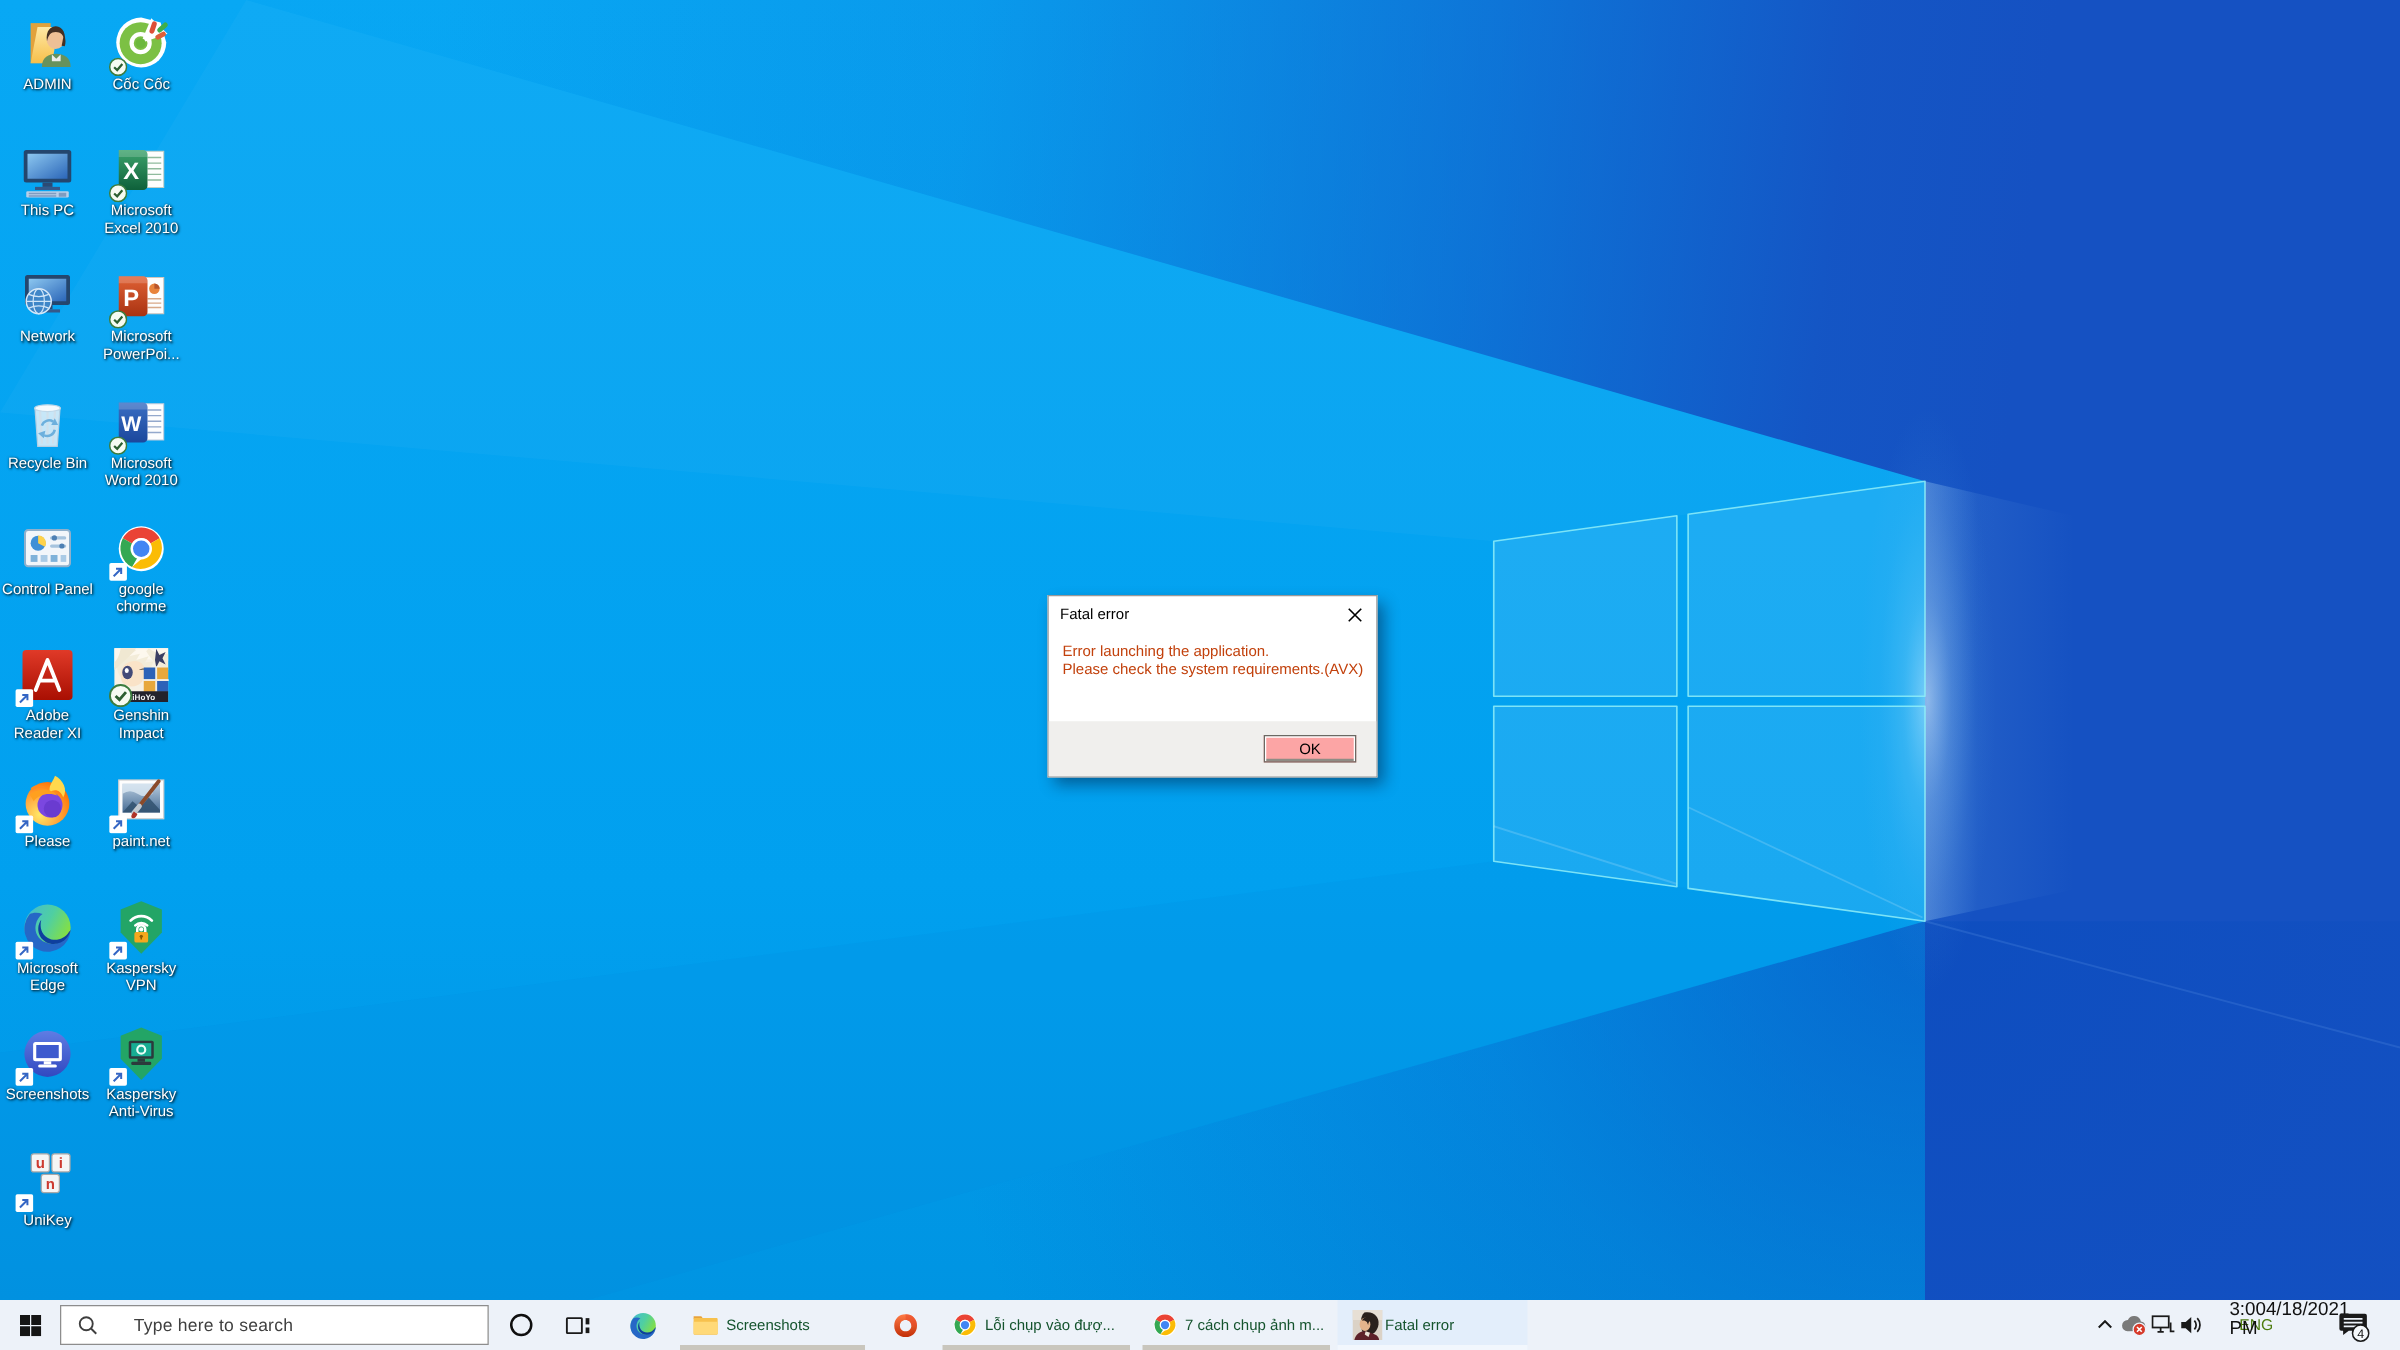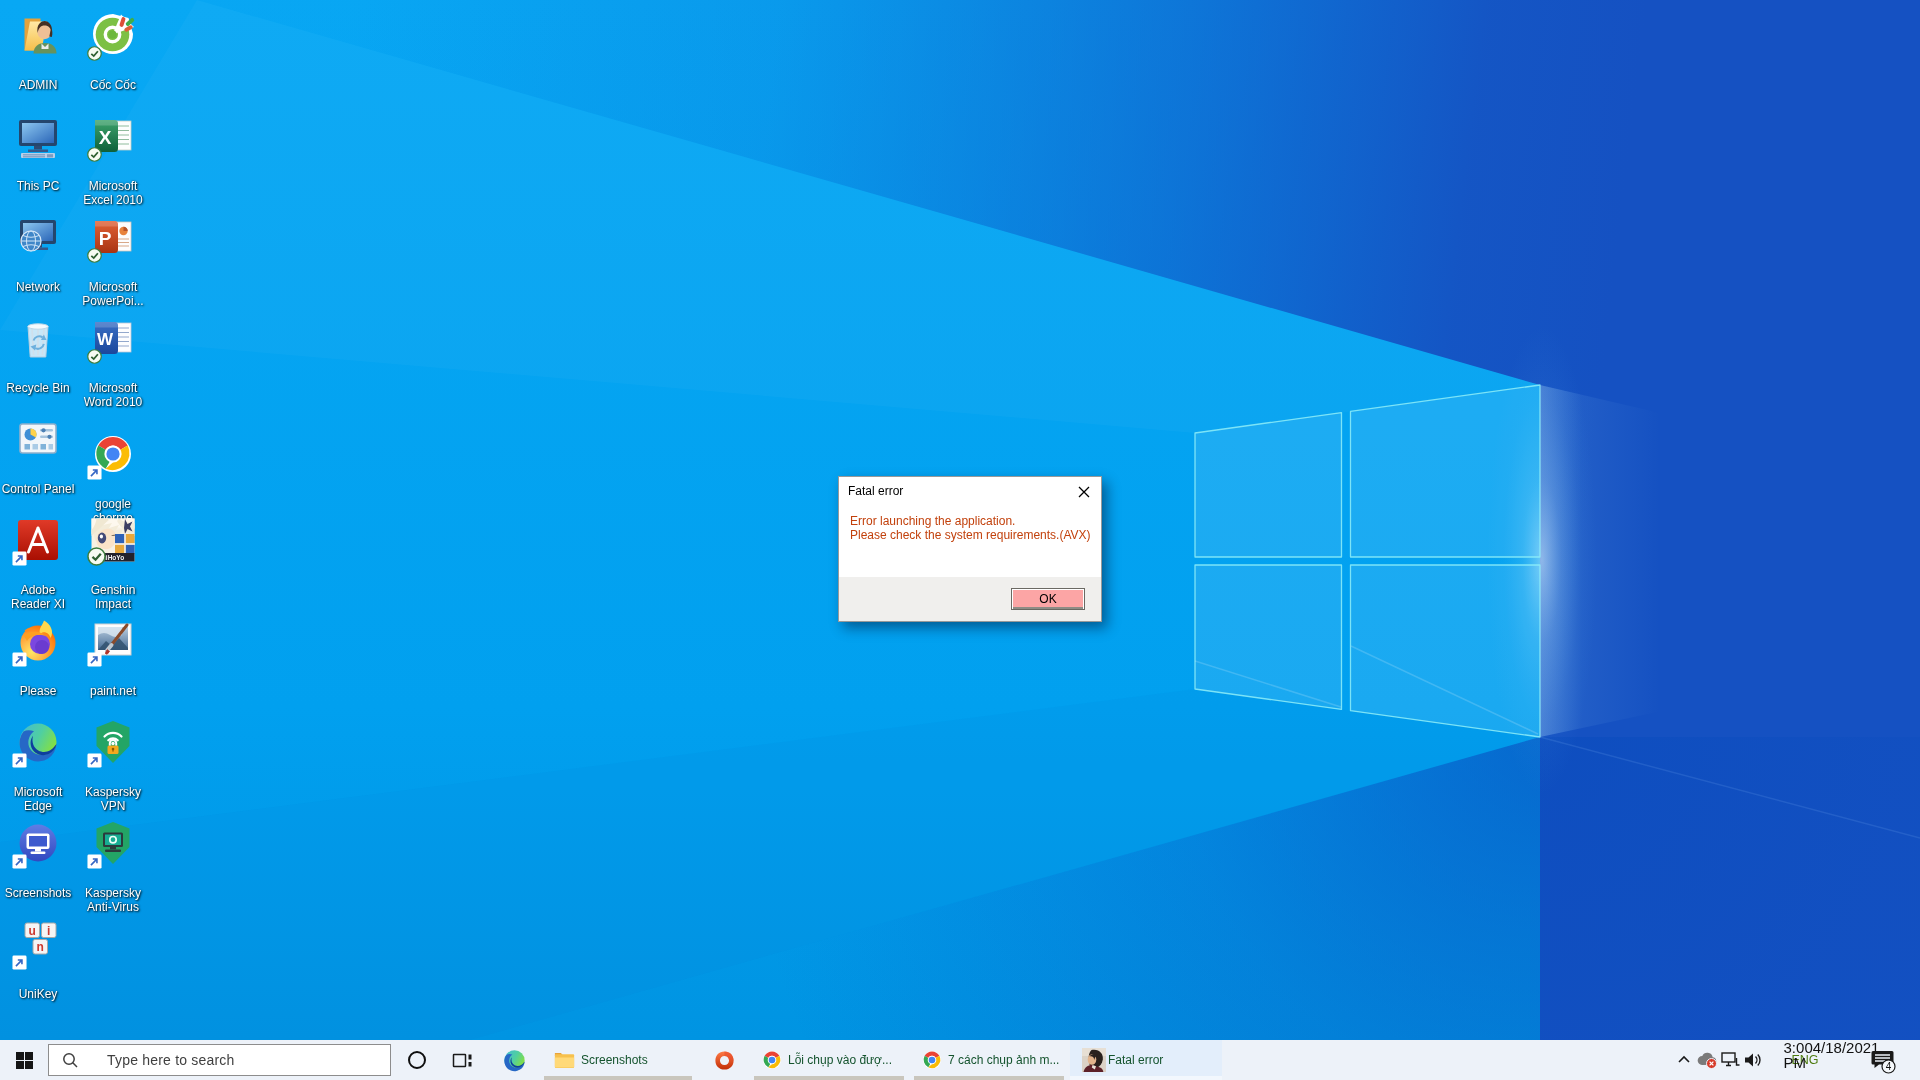--- a/index.html
+++ b/index.html
@@ -1,19 +1,19 @@
 <!DOCTYPE html>
 <html><head><meta charset="utf-8"><style>
 *{margin:0;padding:0;box-sizing:border-box}
 html,body{width:1920px;height:1080px;overflow:hidden;font-family:"Liberation Sans",sans-serif}
 #wall{position:absolute;left:0;top:0}
 .ic{position:absolute;width:76px;text-align:center}
 .ic .g{width:48px;height:48px;margin:0 auto;position:relative}
 .ic .g svg{position:absolute;left:0;top:0}
-.lbl{margin-top:19px;font-size:12px;line-height:14px;color:#fff;text-shadow:1px 1px 2px rgba(0,0,0,.9),0 0 2px rgba(0,0,0,.5)}
+.lbl{margin-top:1px;font-size:12px;line-height:14px;color:#fff;text-shadow:1px 1px 2px rgba(0,0,0,.9),0 0 2px rgba(0,0,0,.5)}
 .ic .g svg.badge{position:absolute;left:-2px;top:auto;bottom:-2px;width:15px;height:15px}
 #dlg{position:absolute;left:838px;top:476px;width:264px;height:146px;background:#fff;border:1px solid #999;box-shadow:5px 6px 12px rgba(0,10,40,.45)}
 #dlg .t{position:absolute;left:9px;top:7px;font-size:12px;color:#000}
 #dlg .x{position:absolute;right:8px;top:6px;width:18px;height:18px}
 #dlg .b{position:absolute;left:11px;top:38px;font-size:12px;line-height:13.5px;color:#c2410c}
 #dlg .f{position:absolute;left:0;right:0;bottom:0;height:44px;background:#f0efed}
 #ok{position:absolute;right:16px;top:11px;width:74px;height:22px;background:#fca5a5;border:1px solid #6b6963;box-shadow:inset 1px 1px 0 #fff,inset -1px 1px 0 #fff,inset 0 -2px 0 #8f8c85;font-size:12px;text-align:center;line-height:21px;color:#000}
 #tb{position:absolute;left:0;top:1040px;width:1920px;height:40px;background:#edf2f9}
 #tb .titem{position:absolute;top:0;height:40px}
 .tlbl{font-size:12px;color:#14532d}
@@ -381,21 +381,21 @@
 <text x="16" y="31" font-size="17" font-weight="bold" fill="#fff" text-anchor="middle" font-family="Liberation Sans,sans-serif">W</text>
 </svg>
 <svg class="badge" viewBox="0 0 16 16">
           <circle cx="8" cy="8" r="7.2" fill="#f6fbf2" stroke="#3c7d3f" stroke-width="1.3"></circle>
           <path d="M4.6 8.3 L7.2 10.7 L11.6 5.6" stroke="#2d5f31" stroke-width="1.9" fill="none"></path>
         </svg>
 </div>
       <div class="lbl">Microsoft<br>Word 2010</div>
     </div>
 
-<div class="ic" style="left:75px;top:430px">
+<div class="ic" style="left:75px;top:415px">
       <div class="g">
 <svg width="48" height="48" viewBox="0 0 48 48">
 <circle cx="24" cy="24" r="18" fill="#fff"></circle>
 <path d="M9.28 15.5 A17 17 0 0 1 38.72 15.5 L31.36 19.75 A8.5 8.5 0 0 0 16.64 19.75 Z" fill="#ea4335"></path>
 <path d="M9.28 15.5 A17 17 0 0 0 16.64 38.67 L21.5 30.2 A8.5 8.5 0 0 1 16.64 19.75 Z" fill="#34a853"></path>
 <path d="M38.72 15.5 A17 17 0 0 1 16.64 38.67 L26.5 30.2 A8.5 8.5 0 0 0 31.36 19.75 Z" fill="#fbbc05" transform="translate(0,0)"></path>
 <circle cx="24" cy="24" r="8.6" fill="#fff"></circle>
 <circle cx="24" cy="24" r="6.6" fill="#4285f4"></circle>
 </svg>
 <svg class="badge" viewBox="0 0 16 16">

